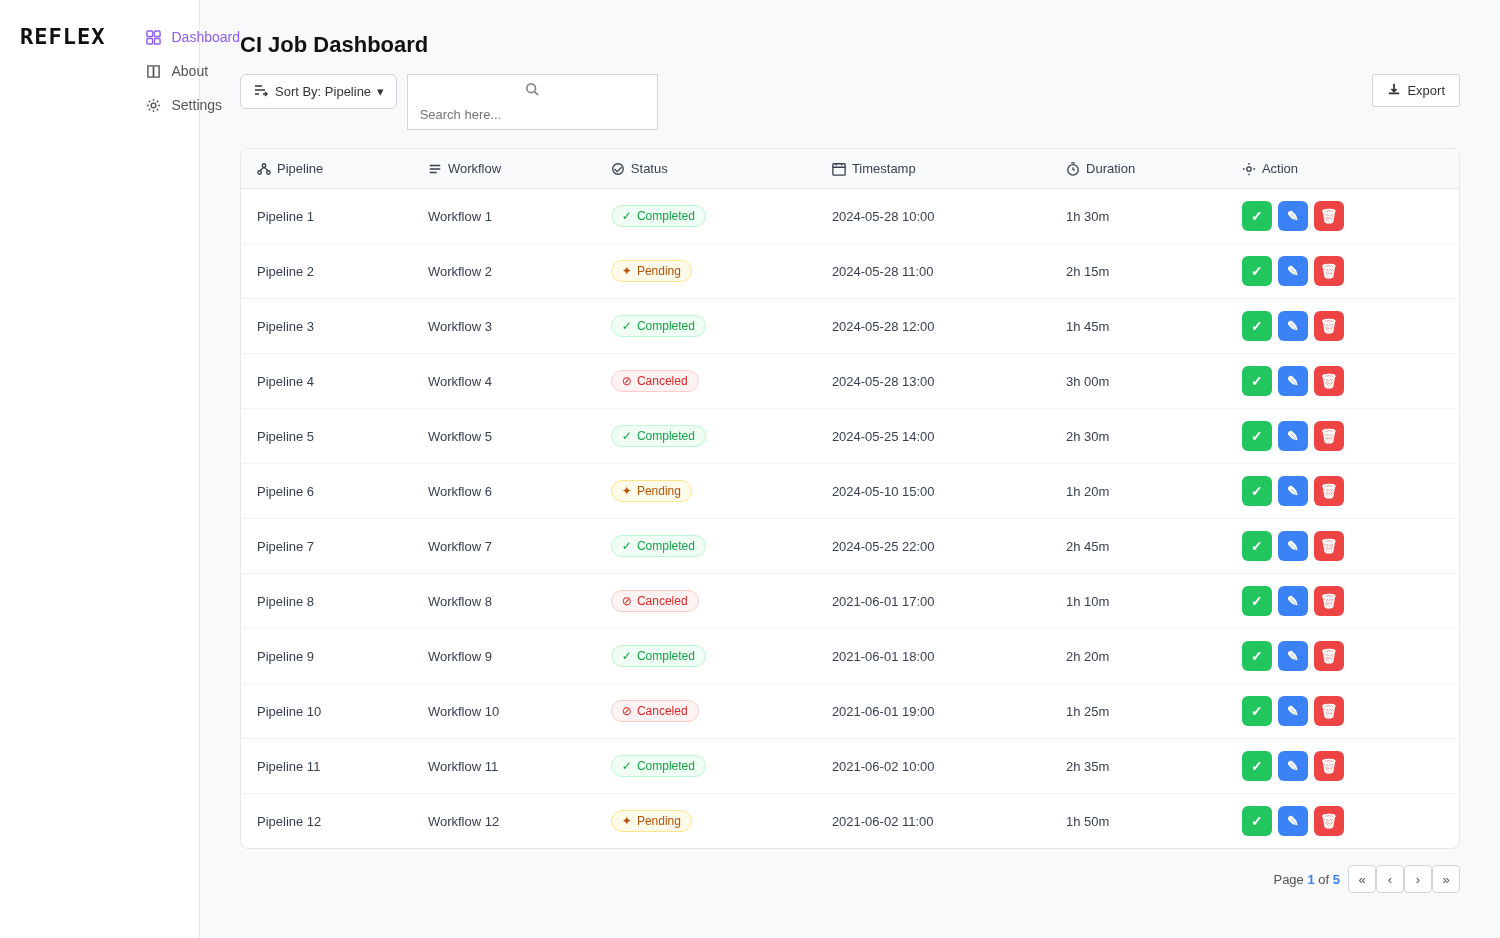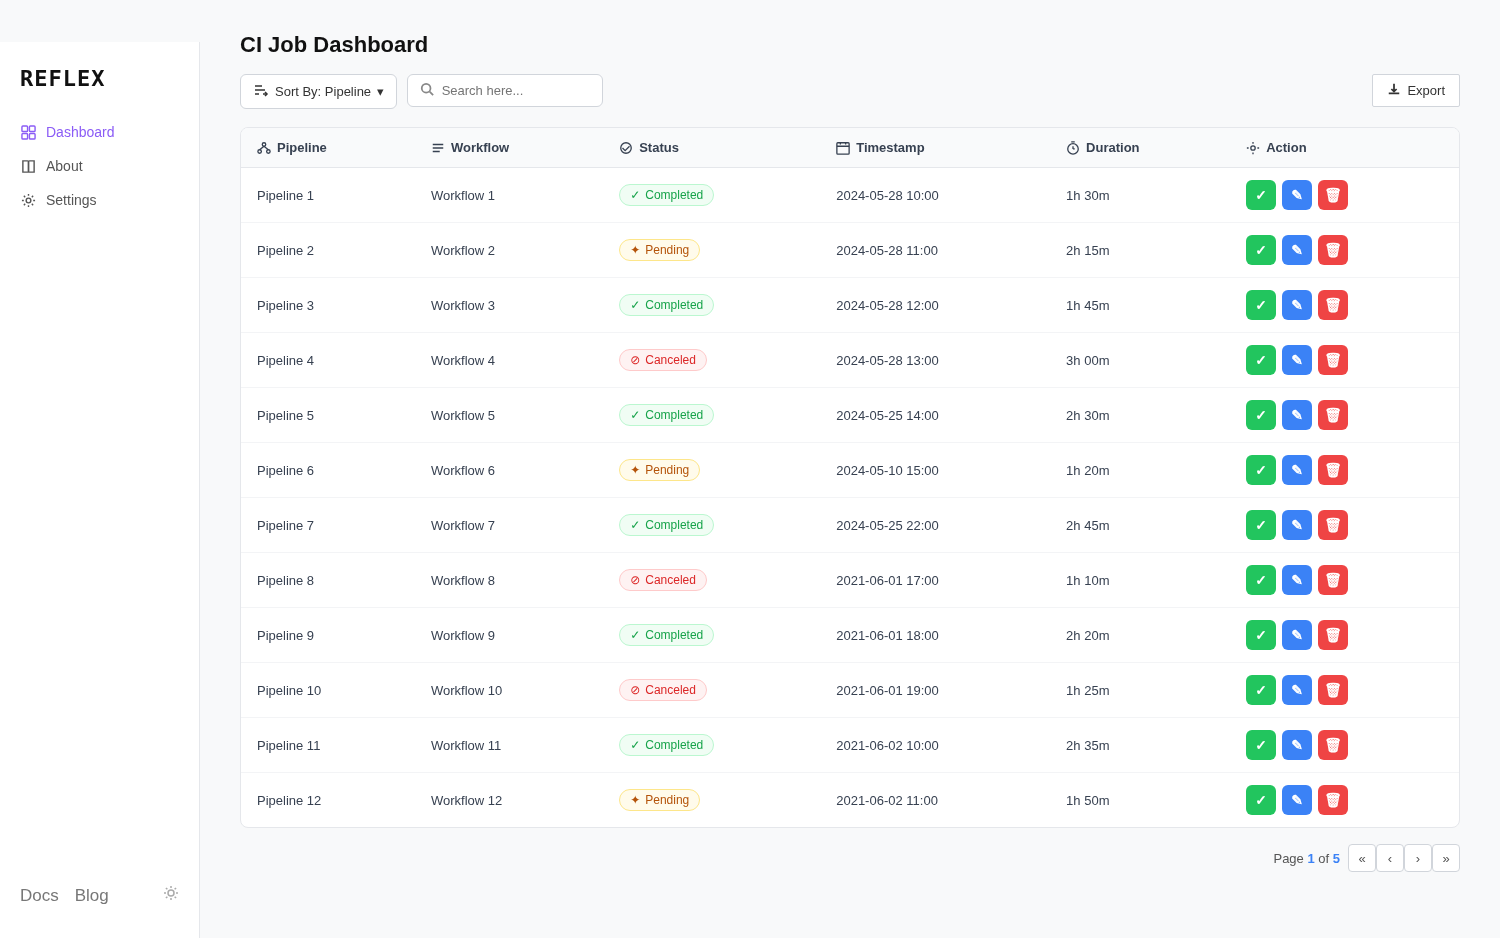--- a/index.html
+++ b/index.html
@@ -4,24 +4,22 @@
   <style>
     * { box-sizing: border-box; margin: 0; padding: 0; }
     body { font-family: -apple-system, BlinkMacSystemFont, 'Segoe UI', sans-serif; background: #f8f9fa; display: flex; height: 938px; overflow: hidden; }
 
     
     .sidebar {
       width: 200px;
       background: #fff;
       border-right: 1px solid #e5e7eb;
       display: flex;
-      flex-direction: column;
       padding: 20px 0;
       flex-shrink: 0;
-      margin-top: 42px;
     }
     .sidebar-logo {
       padding: 4px 20px 24px;
       font-weight: 900;
       font-size: 22px;
       letter-spacing: 1px;
       color: #111;
       font-family: monospace;
     }
     .sidebar-nav { flex: 1; }
@@ -85,24 +83,25 @@
       font-size: 13px;
       color: #333;
       cursor: pointer;
     }
     .search-box {
       display: flex;
       align-items: center;
       gap: 8px;
       border: 1px solid #d1d5db;
       background: #fff;
-      border-radius: 6px;
+      border-radius: 0;
       padding: 7px 12px;
       font-size: 13px;
-      width: 196px;
+      width: 251px;
+      flex-direction: column;
     }
     .search-box input {
       border: none;
       outline: none;
       font-size: 13px;
       color: #555;
       width: 100%;
       background: transparent;
     }
     .export-btn {
@@ -125,21 +124,21 @@
       border: 1px solid #e5e7eb;
       border-radius: 8px;
       overflow: hidden;
     }
     table { width: 100%; border-collapse: collapse; }
     thead tr { background: #f9fafb; }
     th {
       padding: 12px 16px;
       text-align: left;
       font-size: 13px;
-      font-weight: 700;
+      font-weight: 400;
       color: #374151;
       border-bottom: 1px solid #e5e7eb;
     }
     th .th-inner { display: flex; align-items: center; gap: 6px; }
     td {
       padding: 12px 16px;
       font-size: 13px;
       color: #374151;
       border-bottom: 1px solid #f3f4f6;
     }

